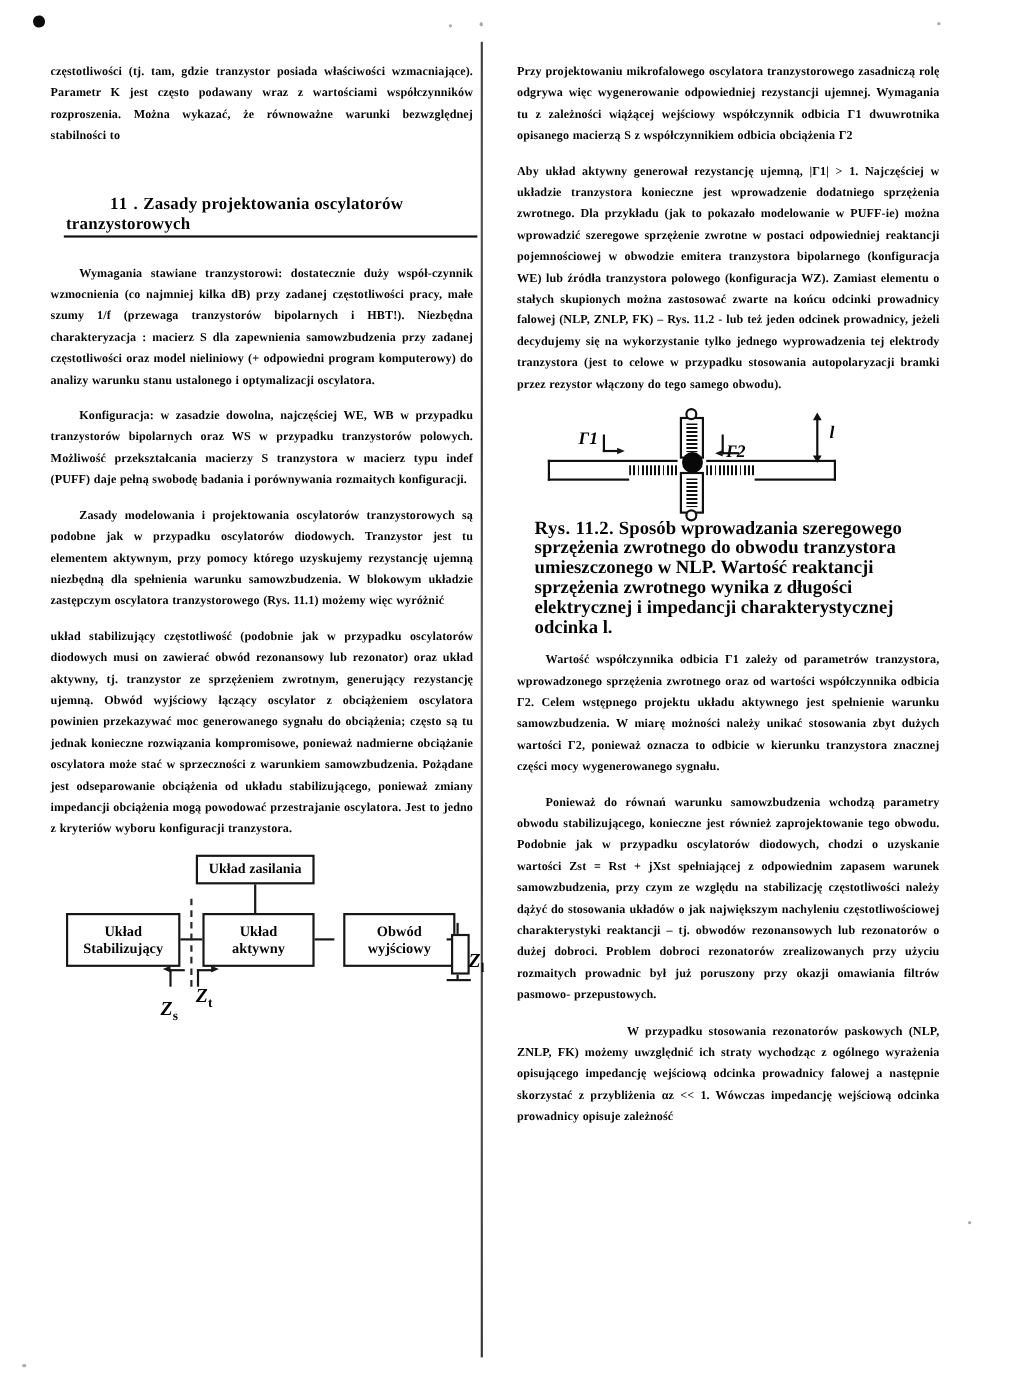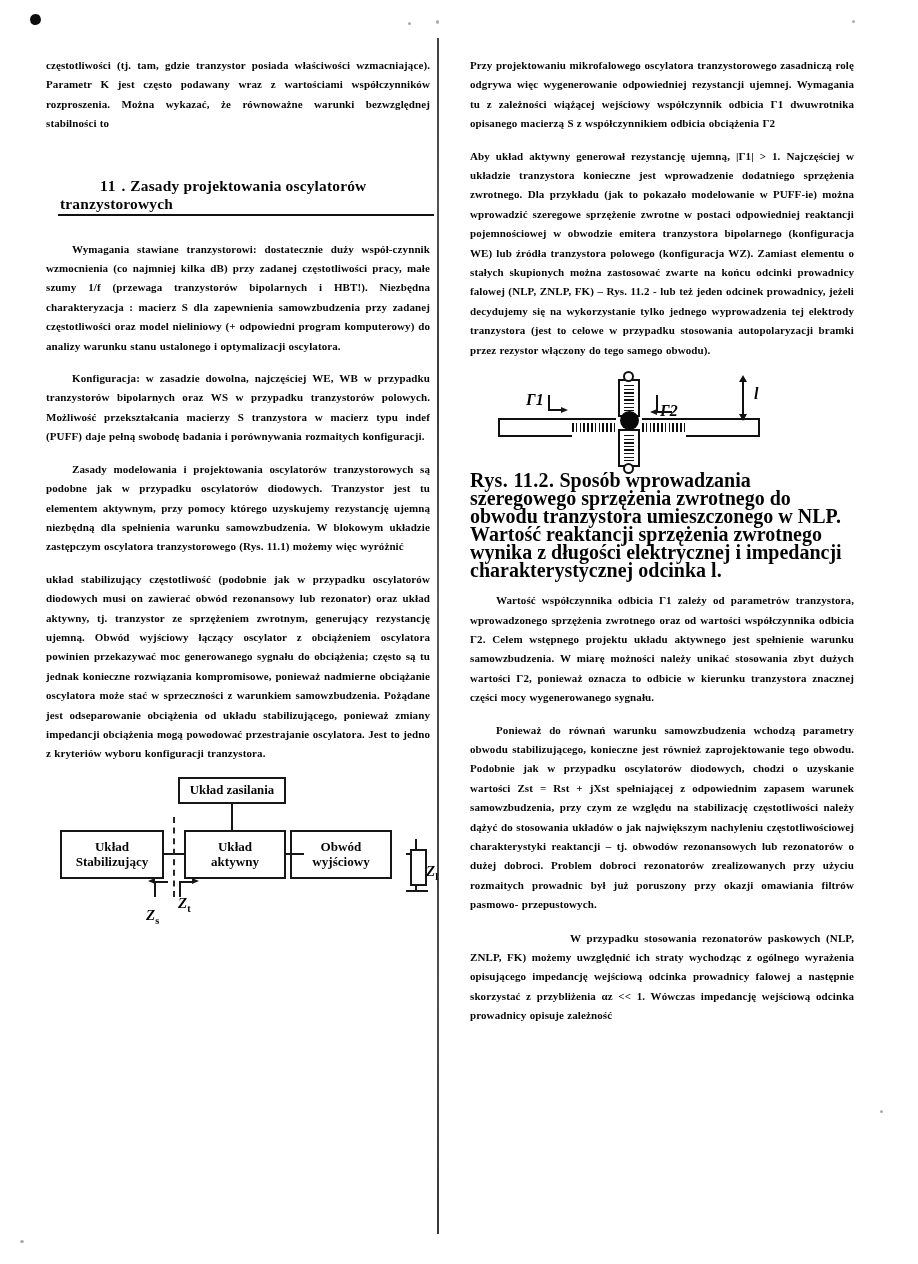--- a/index.html
+++ b/index.html
@@ -113,34 +113,34 @@
     justify-content: center;
     text-align: center;
     font-weight: 700;
     font-size: 13.1px;
     line-height: 15px;
     box-sizing: border-box;
   }
   #blk-zasilania { left: 132px; top: 0px;  width: 108px; height: 27px; font-size: 12.8px;}
   #blk-stab      { left: 14px;  top: 53px; width: 104px; height: 49px; }
   #blk-aktywny   { left: 138px; top: 53px; width: 102px; height: 49px; }
-  #blk-wyjsc     { left: 244px; top: 53px; width: 102px; height: 49px; }
+  #blk-wyjsc     { left: 266px; top: 53px; width: 102px; height: 49px; }
 
   .wire { position: absolute; background: #1b1b1b; }
   .dashline {
     position: absolute;
     left: 127px; top: 40px;
     width: 0; height: 80px;
     border-left: 2px dashed #2a2a2a;
   }
   .zlabel {
     position: absolute;
     font-style: italic;
     font-weight: 700;
-    font-size: 15px;
+    font-size: 18px;
   }
   .arrw { position: absolute; width: 0; height: 0; }
   .arrw-l {
     border-top: 3.4px solid transparent;
     border-bottom: 3.4px solid transparent;
     border-right: 7px solid #1b1b1b;
   }
   .arrw-r {
     border-top: 3.4px solid transparent;
     border-bottom: 3.4px solid transparent;
@@ -154,24 +154,24 @@
     background: #fff;
   }
   .gnd {
     position: absolute;
     left: 360px; top: 113px;
     width: 22px; height: 2.4px;
     background: #1b1b1b;
   }
 
   .caption {
-    font-size: 20px;
+    font-size: 17px;
     font-weight: 700;
     line-height: 18px;
-    margin: 6px 0 12px 0;
+    margin: 6px 0 12px 16px;
     text-align: left;
   }
   .caption .figno { letter-spacing: .4px; }
 
   
   .fig2 {
     position: relative;
     width: 384px;
     height: 92px;
     margin: 10px 0 6px 0;

